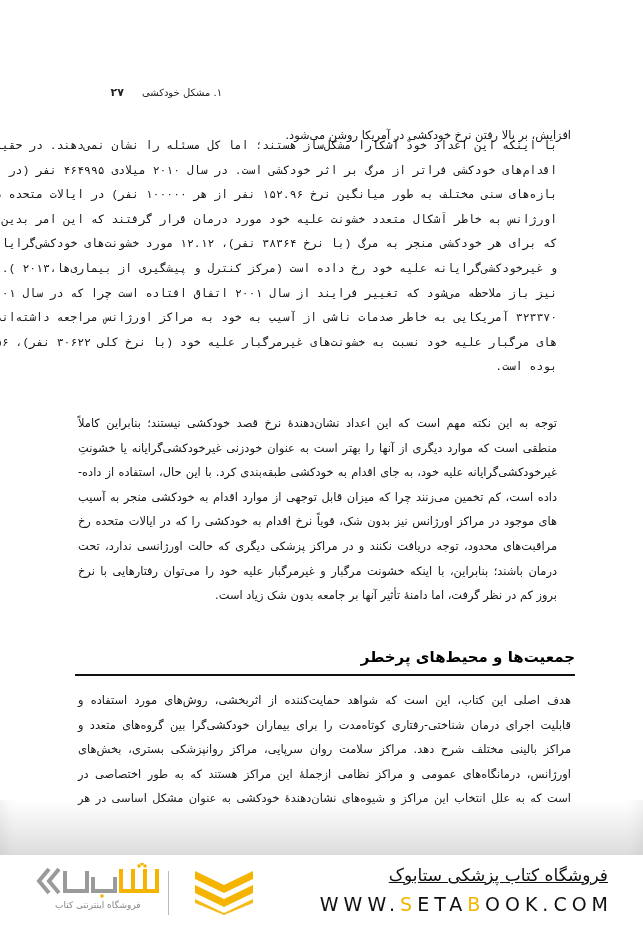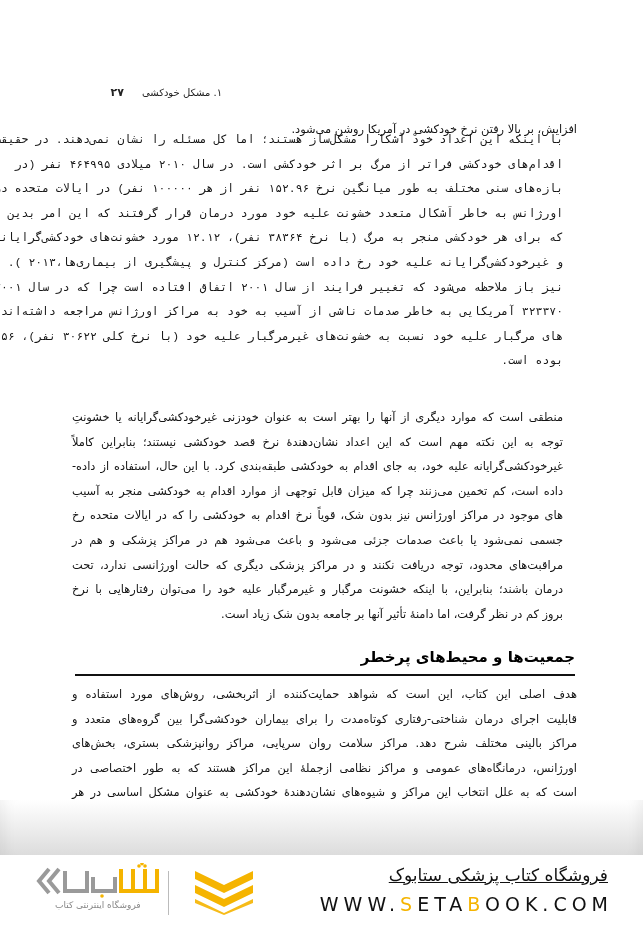--- a/index.html
+++ b/index.html
@@ -22,21 +22,21 @@
       direction: rtl; display: flex; align-items: center; gap: 18px;
       font-size: 10px; color: #222;
     }
     .running-head .pg { font-weight: bold; font-size: 11px; }
     .text-block {
       position: absolute; left: 72px; width: 505px;
       direction: rtl; text-align: justify; text-align-last: right;
       font-family: "DejaVu Sans", sans-serif; font-size: 11.4px; line-height: 24.6px;
       color: #151515;
     }
-    .text-block p { margin: 0; }
+    .text-block p { margin: 6px; }
     .text-block p.indent { text-indent: 14px; }
     .text-block .line { display: block; text-align-last: justify; white-space: nowrap; }
     .text-block .line.last { text-align-last: right; }
     #para1 { top: 117px; }
     #para2 { top: 128px; font-family: Liberation Mono, monospace; }
     #para3 { top: 405px; }
     .section-heading {
       position: absolute; top: 648px; left: 75px; width: 500px;
       direction: rtl; font-weight: bold; font-size: 15px; color: #000;
     }
@@ -95,26 +95,25 @@
       <span class="line">و غیرخودکشی‌گرایانه علیه خود رخ داده است (مرکز کنترل و پیشگیری از بیماری‌ها،۲۰۱۳ ). در اینجا</span>
       <span class="line">نیز باز ملاحظه می‌شود که تغییر فرایند از سال ۲۰۰۱ اتفاق افتاده است چرا که در سال ۲۰۰۱،</span>
       <span class="line">۳۲۳۳۷۰ آمریکایی به خاطر صدمات ناشی از آسیب به خود به مراکز اورژانس مراجعه داشته‌اند که در</span>
       <span class="line">های مرگبار علیه خود نسبت به خشونت‌های غیرمرگبار علیه خود (با نرخ کلی ۳۰۶۲۲ نفر)، ۱۰.۵۶</span>
       <span class="line last">بوده است.</span>
     </p>
   </div>
 
   <div class="text-block" id="para3">
     <p class="indent">
+      <span class="line">توجه به این نکته مهم است که این اعداد نشان‌دهندهٔ نرخ قصد خودکشی نیستند؛ بنابراین کاملاً</span>
       <span class="line">منطقی است که موارد دیگری از آنها را بهتر است به عنوان خودزنی غیرخودکشی‌گرایانه یا خشونتِ</span>
-      <span class="line">توجه به این نکته مهم است که این اعداد نشان‌دهندهٔ نرخ قصد خودکشی نیستند؛ بنابراین کاملاً</span>
       <span class="line">غیرخودکشی‌گرایانه علیه خود، به جای اقدام به خودکشی طبقه‌بندی کرد. با این حال، استفاده از داده-</span>
       <span class="line">داده است، کم تخمین می‌زنند چرا که میزان قابل توجهی از موارد اقدام به خودکشی منجر به آسیب</span>
       <span class="line">های موجود در مراکز اورژانس نیز بدون شک، قویاً نرخ اقدام به خودکشی را که در ایالات متحده رخ</span>
-      <span class="line">جسمی نمی‌شود یا باعث صدمات جزئی می‌شود و باعث می‌شود هم در مراکز پزشکی و هم در</span>
       <span class="line">مراقبت‌های محدود، توجه دریافت نکنند و در مراکز پزشکی دیگری که حالت اورژانسی ندارد، تحت</span>
       <span class="line">درمان باشند؛ بنابراین، با اینکه خشونت مرگبار و غیرمرگبار علیه خود را می‌توان رفتارهایی با نرخ</span>
       <span class="line last">بروز کم در نظر گرفت، اما دامنهٔ تأثیر آنها بر جامعه بدون شک زیاد است.</span>
     </p>
   </div>
 
   <div class="section-heading">جمعیت‌ها و محیط‌های پرخطر</div>
   <div class="section-rule"></div>
 
   <div class="text-block" id="para4">

